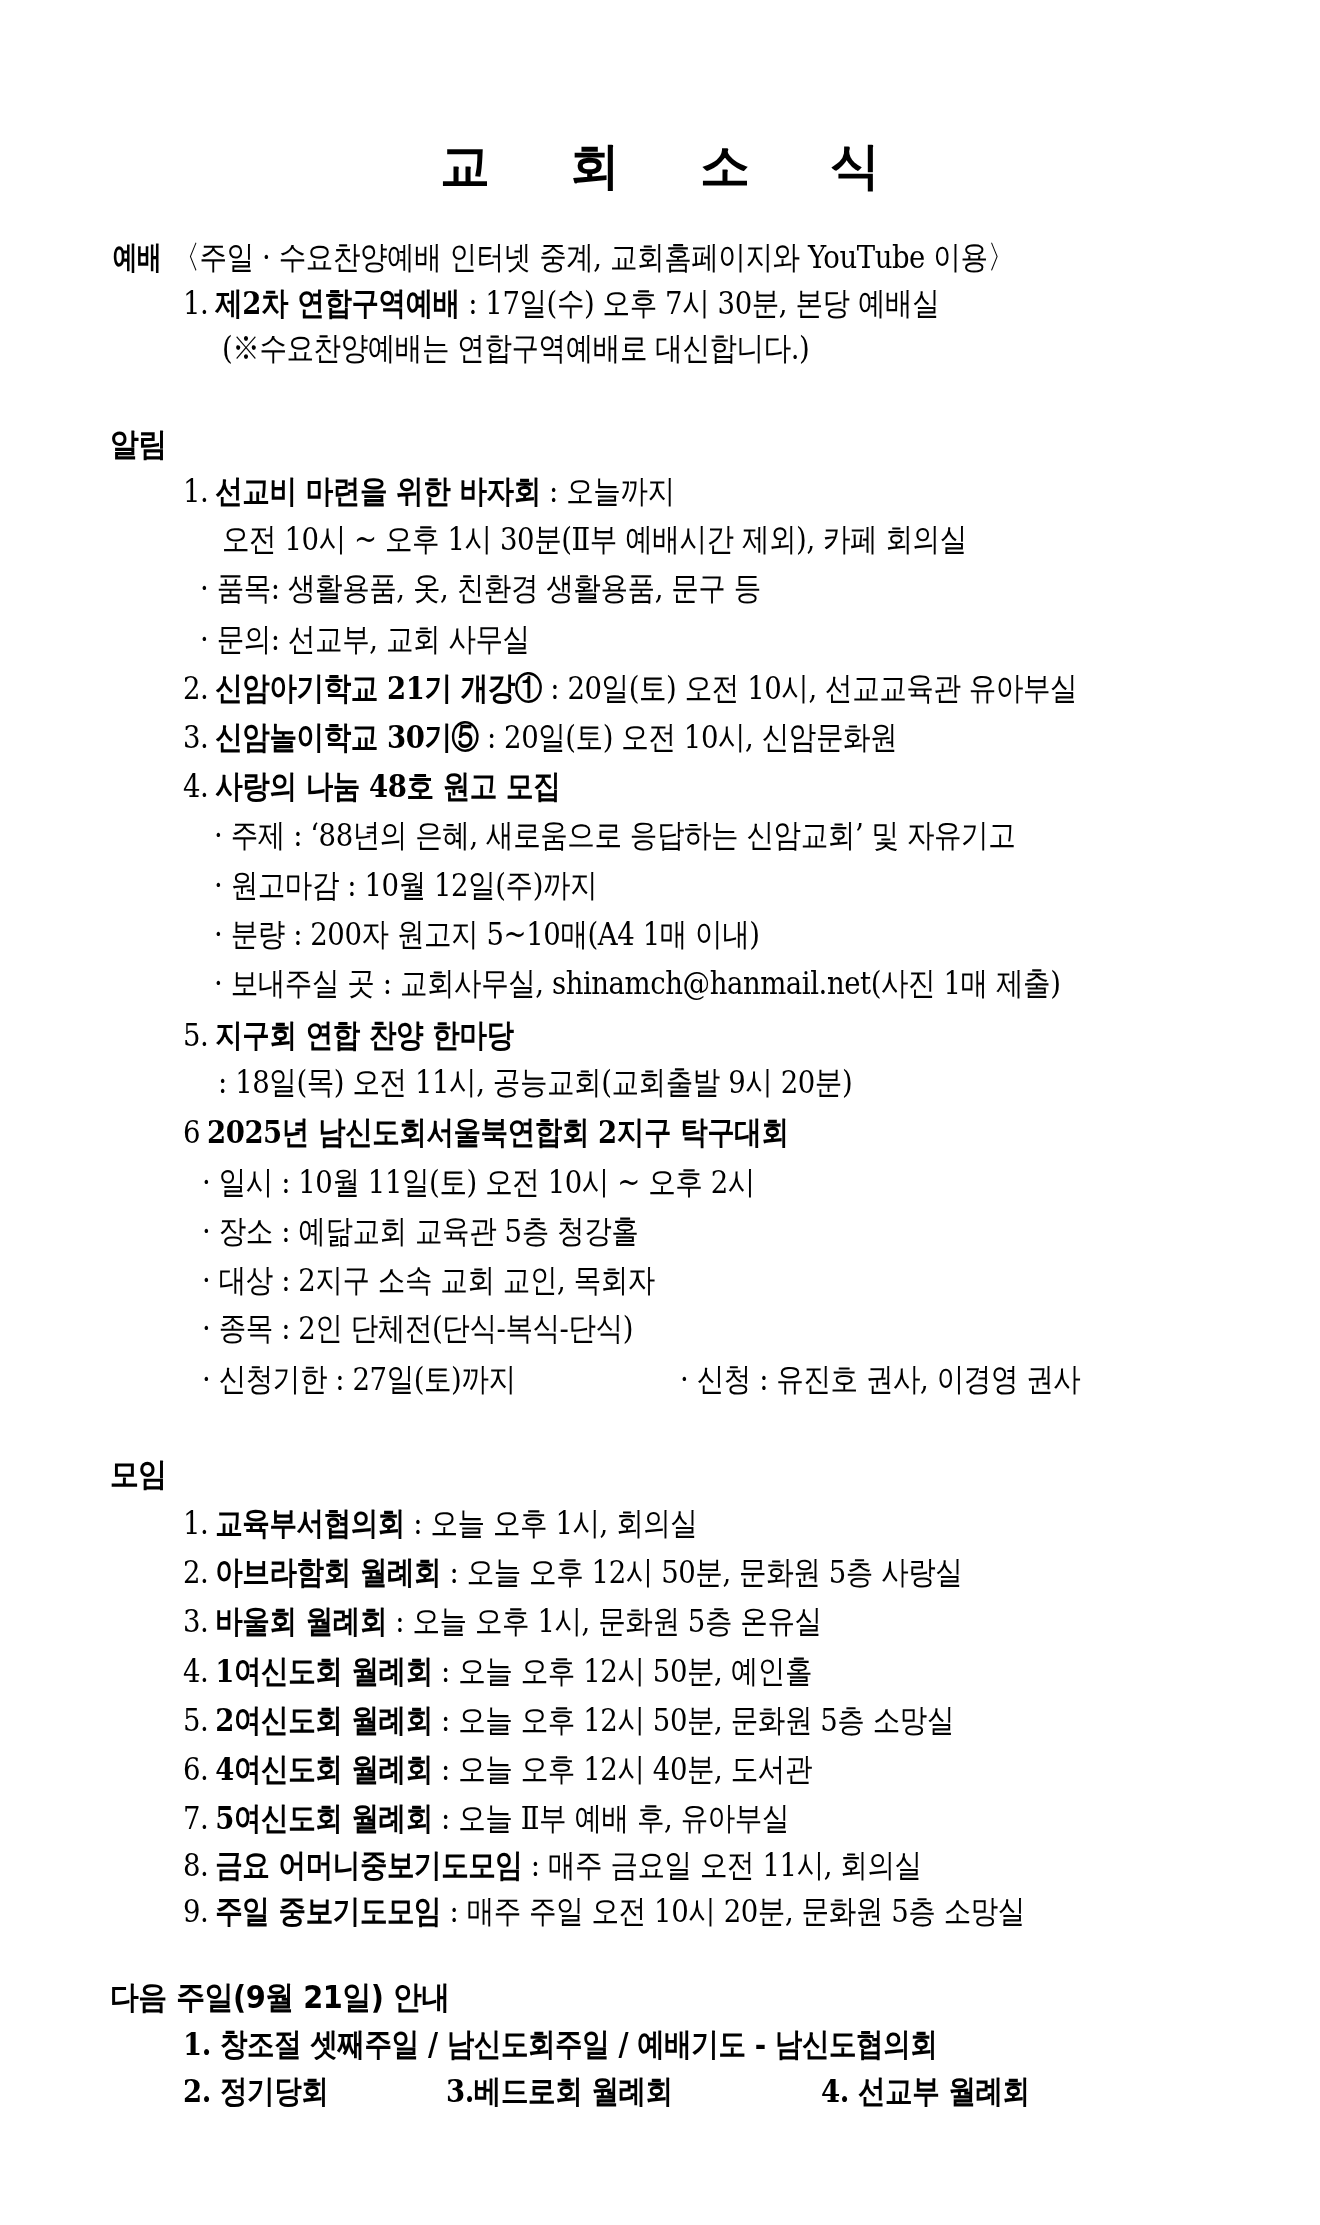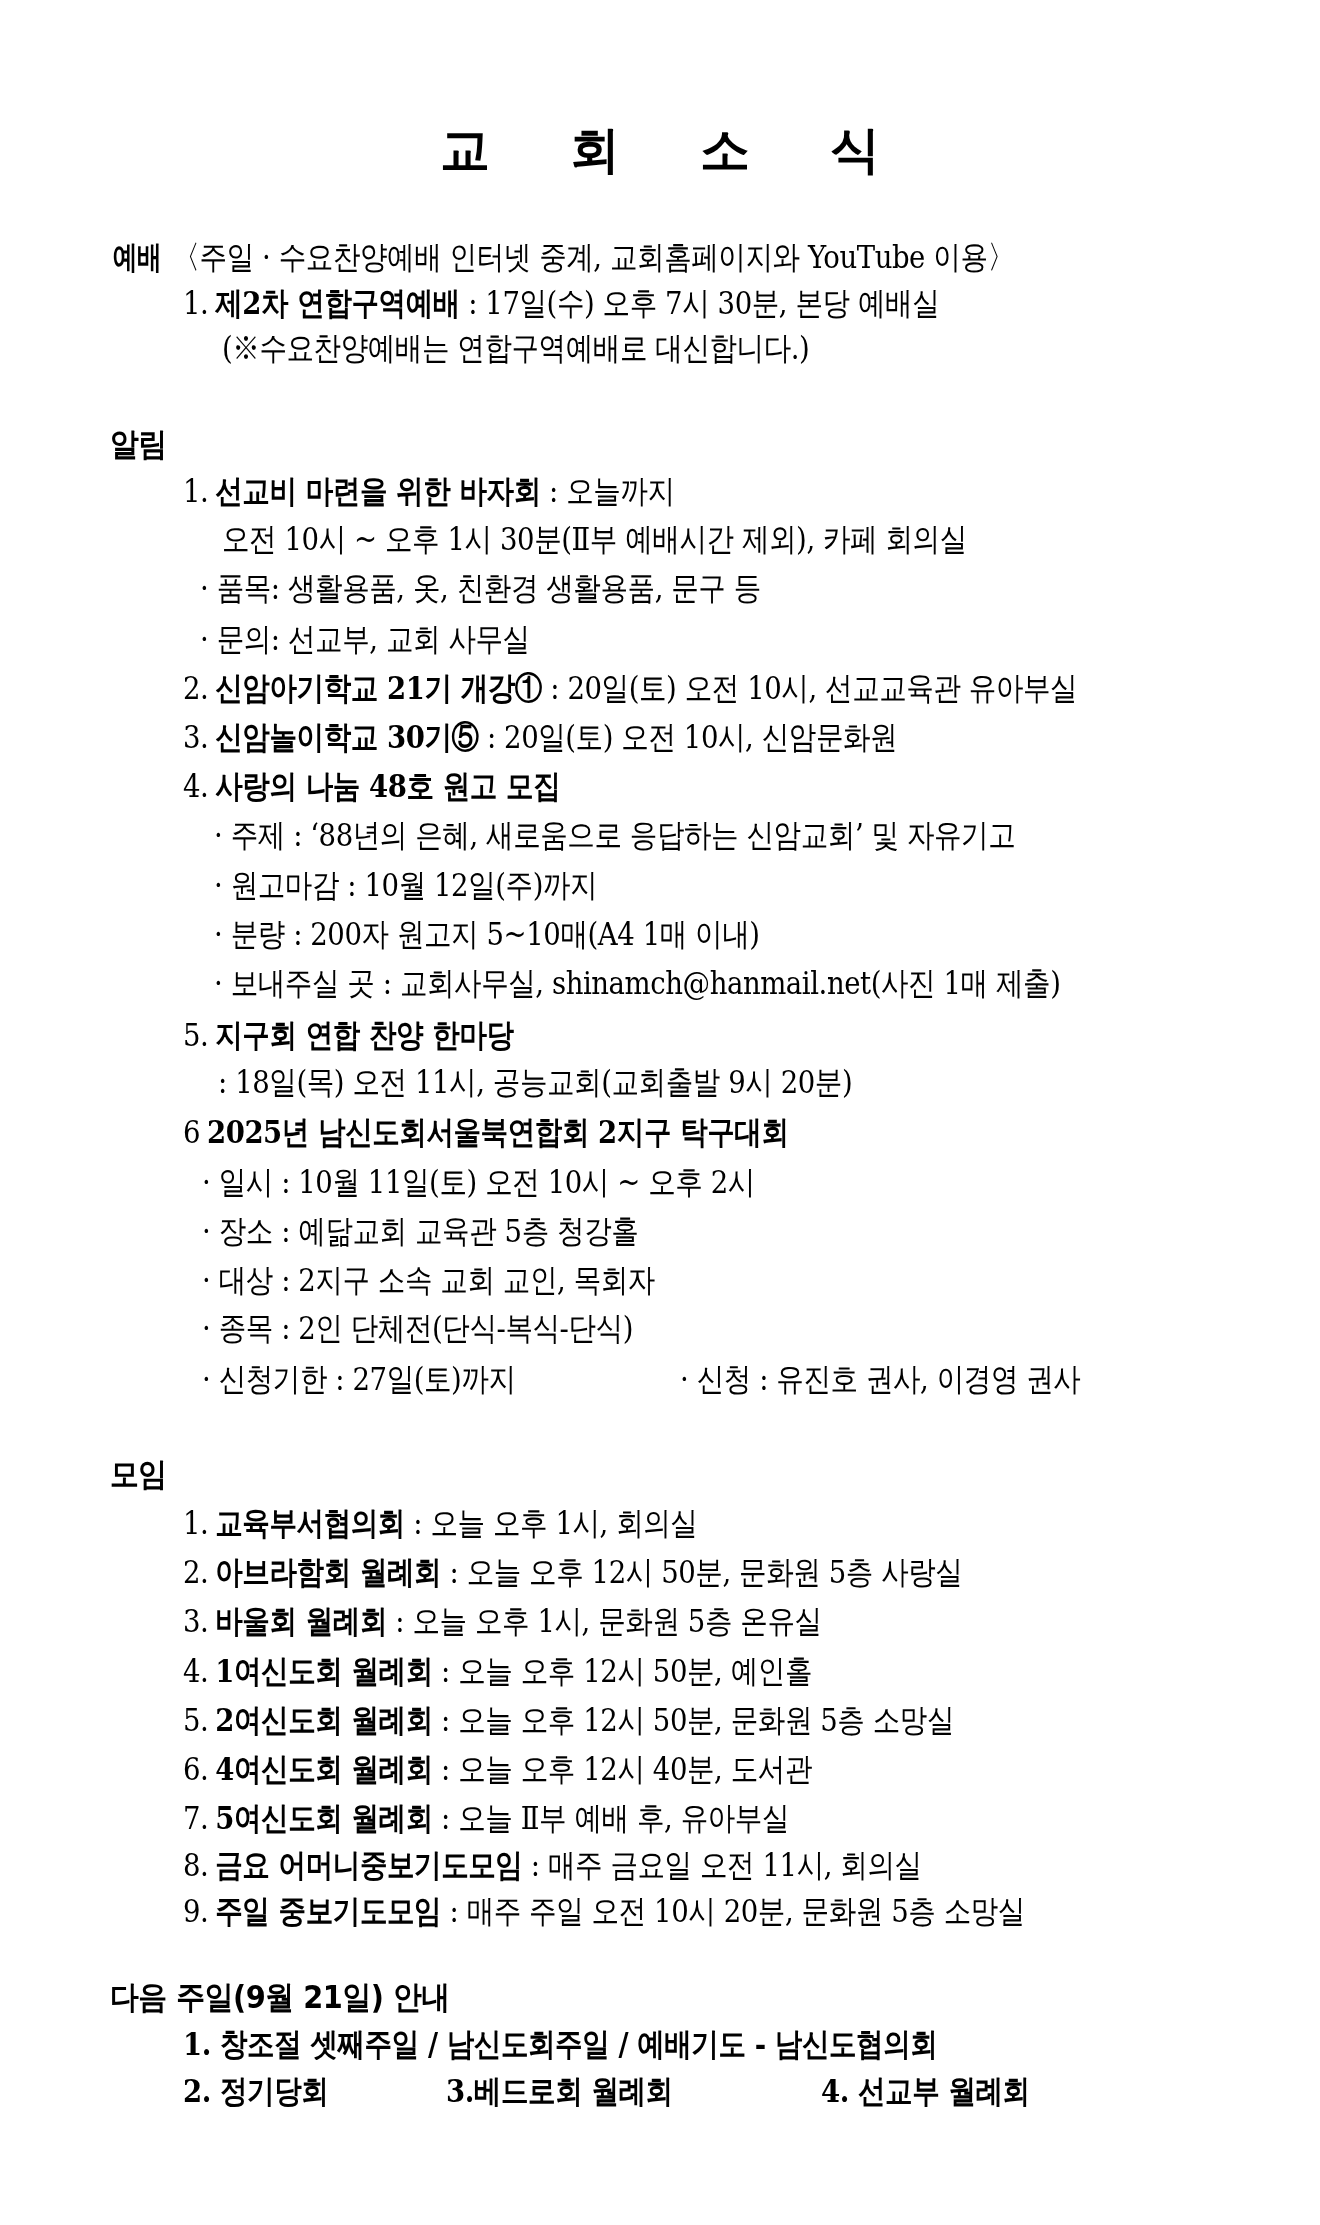--- a/index.html
+++ b/index.html
@@ -1,18 +1,18 @@
 <!DOCTYPE html>
 <html><head>
 <meta charset="utf-8">
 <style>
   html, body { margin: 0; padding: 0; background: #ffffff; }
   body { width: 1320px; height: 2225px; position: relative; overflow: hidden; color: #000000;
          font-family: "DejaVu Serif", "Liberation Serif", serif; }
-  .title { position: absolute; left: 0; width: 1320px; top: 120px; text-align: center;
+  .title { position: absolute; left: 0; width: 1320px; top: 136px; text-align: center;
            font-family: "DejaVu Sans", "Liberation Sans", sans-serif; font-weight: bold;
            font-size: 50px; letter-spacing: 0; line-height: 60px; }
   .title span { display: inline-block; margin: 0 40px; }
   .line { position: absolute; white-space: nowrap; font-size: 32px; line-height: 40px;
           transform: scaleX(0.86); transform-origin: left center; letter-spacing: -0.5px; }
   .head { font-family: "DejaVu Sans", "Liberation Sans", sans-serif; font-weight: bold; transform: scaleX(0.9); }
   .b { font-weight: bold; }
   .sp { display: inline-block; width: 8px; }
 </style>
 </head>

